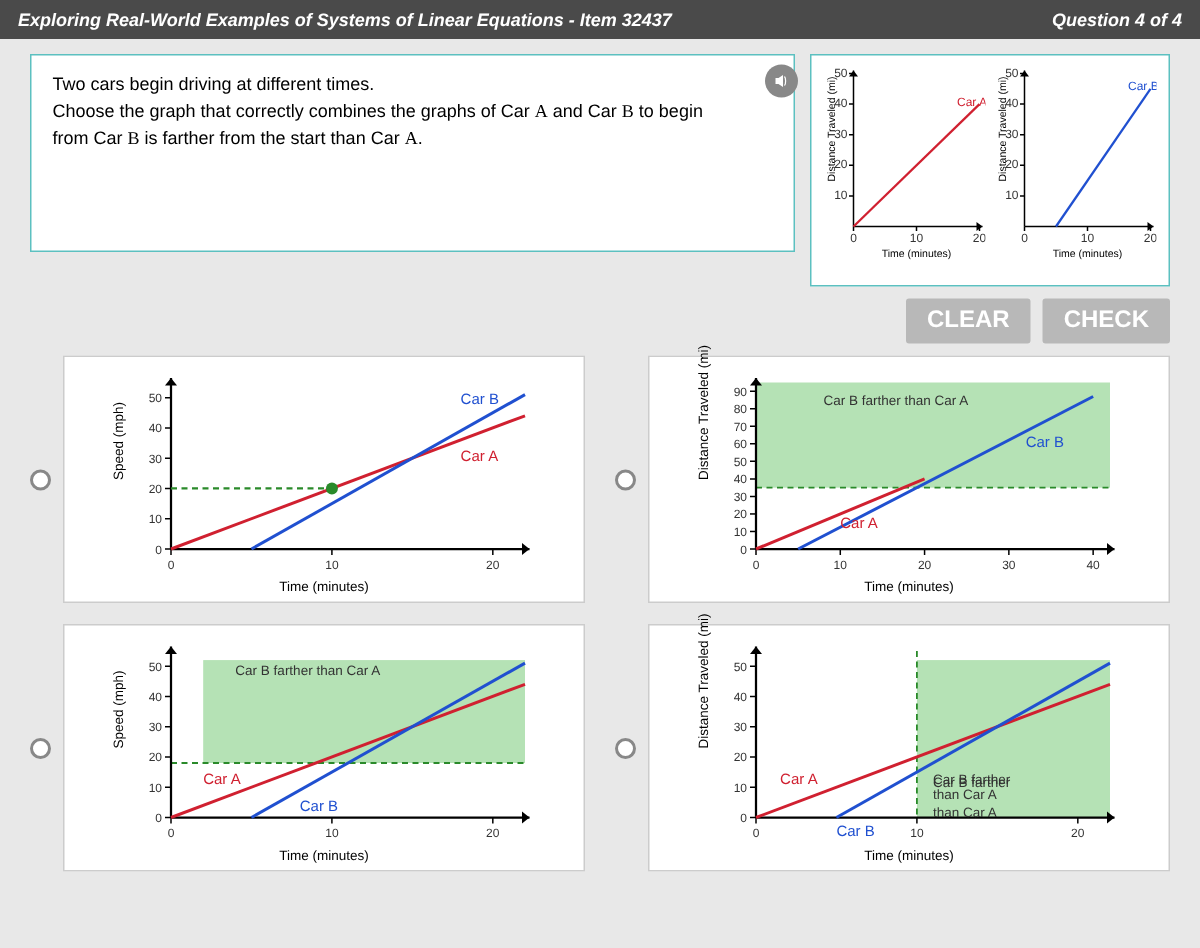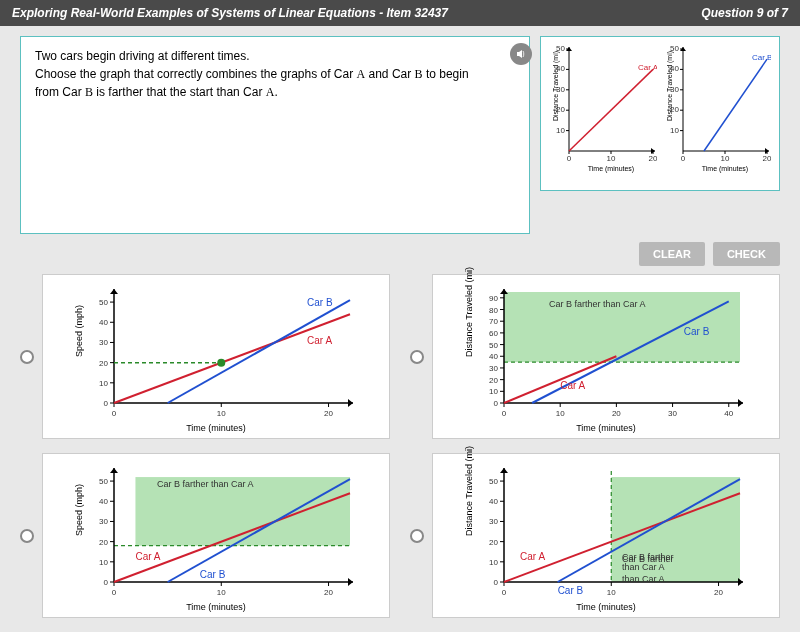--- a/index.html
+++ b/index.html
@@ -1,57 +1,57 @@
 <!DOCTYPE html>
 <html><head>
 <meta charset="utf-8">
 <style>
 * { margin: 0; padding: 0; box-sizing: border-box; }
 body { font-family: Arial, sans-serif; background: #e8e8e8; width: 800px; height: 632px; overflow: hidden; }
 .header { background: #4a4a4a; color: white; display: flex; justify-content: space-between; padding: 6px 12px; font-size: 12px; font-weight: bold; font-style: italic; text-align: center; }
 .content { padding: 10px 20px; }
 .top-row { display: flex; gap: 10px; margin-bottom: 8px; }
-.question-box { background: white; border: 1px solid #5cc0c0; padding: 10px 14px; flex: 1; font-size: 12px; line-height: 1.5; position: relative; height: 198px; }
+.question-box { background: white; border: 1px solid #5cc0c0; padding: 10px 14px; flex: 1; font-size: 12px; line-height: 1.5; position: relative; height: 132px; }
 .audio-btn { position: absolute; top: 6px; right: -3px; width: 22px; height: 22px; border-radius: 50%; background: #888; display: flex; align-items: center; justify-content: center; color: white; font-size: 10px; cursor: pointer; z-index: 5; }
 .ref-box { background: white; border: 1px solid #5cc0c0; padding: 6px; display: flex; gap: 4px; height: 155px; width: 240px; }
 .ref-chart { width: 110px; height: 140px; position: relative; }
 .buttons-row { display: flex; justify-content: flex-end; gap: 8px; margin-bottom: 8px; }
-.btn { background: #b8b8b8; color: white; border: none; padding: 6px 14px; font-size: 11px; font-weight: bold; cursor: pointer; border-radius: 2px; }
+.btn { background: #b8b8b8; color: white; border: none; padding: 6px 14px; font-size: 16px; font-weight: bold; cursor: pointer; border-radius: 2px; }
 .options-grid { display: grid; grid-template-columns: 1fr 1fr; gap: 14px 20px; }
 .option { display: flex; align-items: center; gap: 8px; }
 .radio { width: 14px; height: 14px; border: 2px solid #888; border-radius: 50%; flex-shrink: 0; cursor: pointer; background: white; }
 .chart-box { background: white; border: 1px solid #ccc; padding: 8px; flex: 1; height: 165px; display: flex; align-items: center; justify-content: center; }
 .chart { position: relative; width: 280px; height: 145px; }
 svg { display: block; }
 .axis-label-y { position: absolute; left: -2px; top: 50%; transform: translateY(-50%) rotate(-90deg); transform-origin: left center; font-size: 9px; white-space: nowrap; }
 .axis-label-x { position: absolute; bottom: -4px; left: 50%; transform: translateX(-50%); font-size: 9px; }
 .tick-label { font-size: 8px; fill: #333; }
 .shade-label { font-size: 9px; fill: #333; }
 </style>
 </head>
 <body>
 
 <div class="header">
   <span>Exploring Real-World Examples of Systems of Linear Equations - Item 32437</span>
-  <span>Question 9 of 7</span>
+  <span>Question 4 of 4</span>
 </div>
 
 <div class="content">
   <div class="top-row">
     <div class="question-box">
       <div class="audio-btn">
         <svg width="12" height="12" viewBox="0 0 12 12">
             <path d="M2 4v4h2l3 2V2L4 4H2z" fill="white"></path>
             <path d="M8 3c1 1 1 5 0 6" stroke="white" stroke-width="0.8" fill="none"></path>
           </svg>
       </div>
       <div>
         <span>Two cars begin driving at different times.</span><br>
         <span>Choose the graph that correctly combines the graphs of Car </span><span style="font-family:serif">A</span><span> and Car </span><span style="font-family:serif">B</span><span> to begin</span><br>
-        <span>from Car </span><span style="font-family:serif">B</span><span> is farther that the start than Car </span><span style="font-family:serif">A</span><span>.</span>
+        <span>from Car </span><span style="font-family:serif">B</span><span> is farther from the start than Car </span><span style="font-family:serif">A</span><span>.</span>
       </div>
     </div>
     <div class="ref-box">
       <div class="ref-chart" id="refA">
           <svg width="110" height="130">
             <line x1="22" y1="108" x2="108" y2="108" stroke="#000" stroke-width="1"></line>
             <polygon points="108,108 104,105 104,111" fill="#000"></polygon>
             <line x1="22" y1="108" x2="22" y2="4" stroke="#000" stroke-width="1"></line>
             <polygon points="22,4 19,8 25,8" fill="#000"></polygon>
             <line x1="22" y1="108" x2="22" y2="111" stroke="#000"></line>

